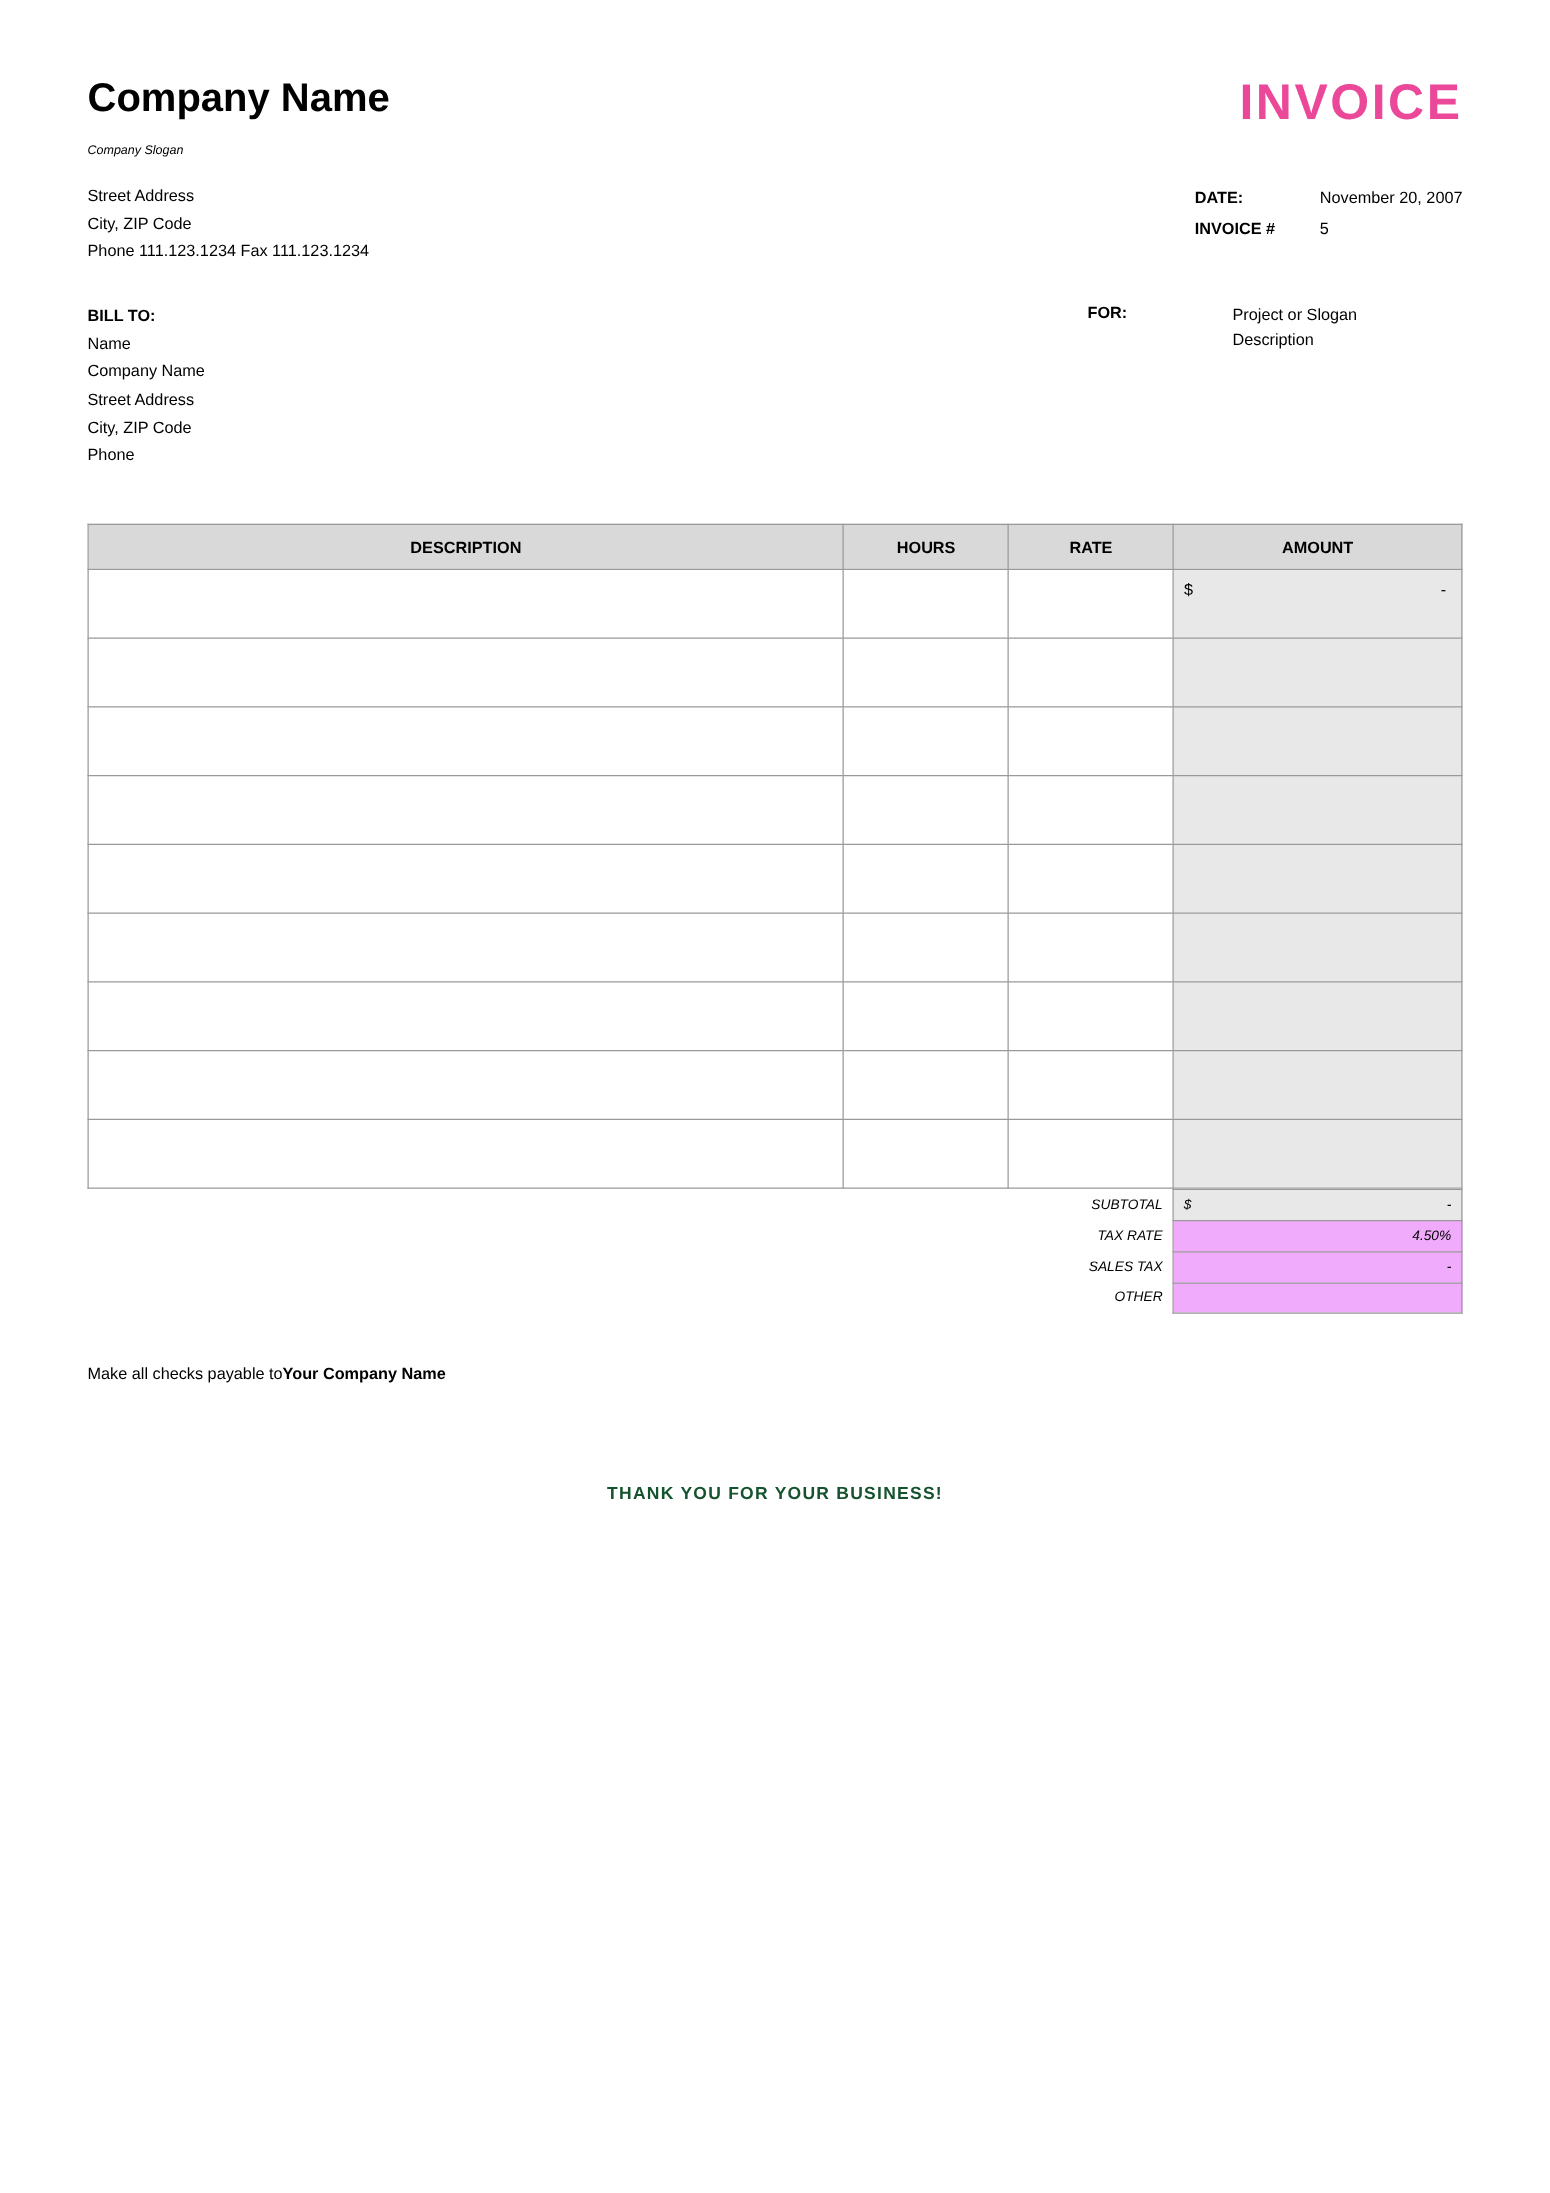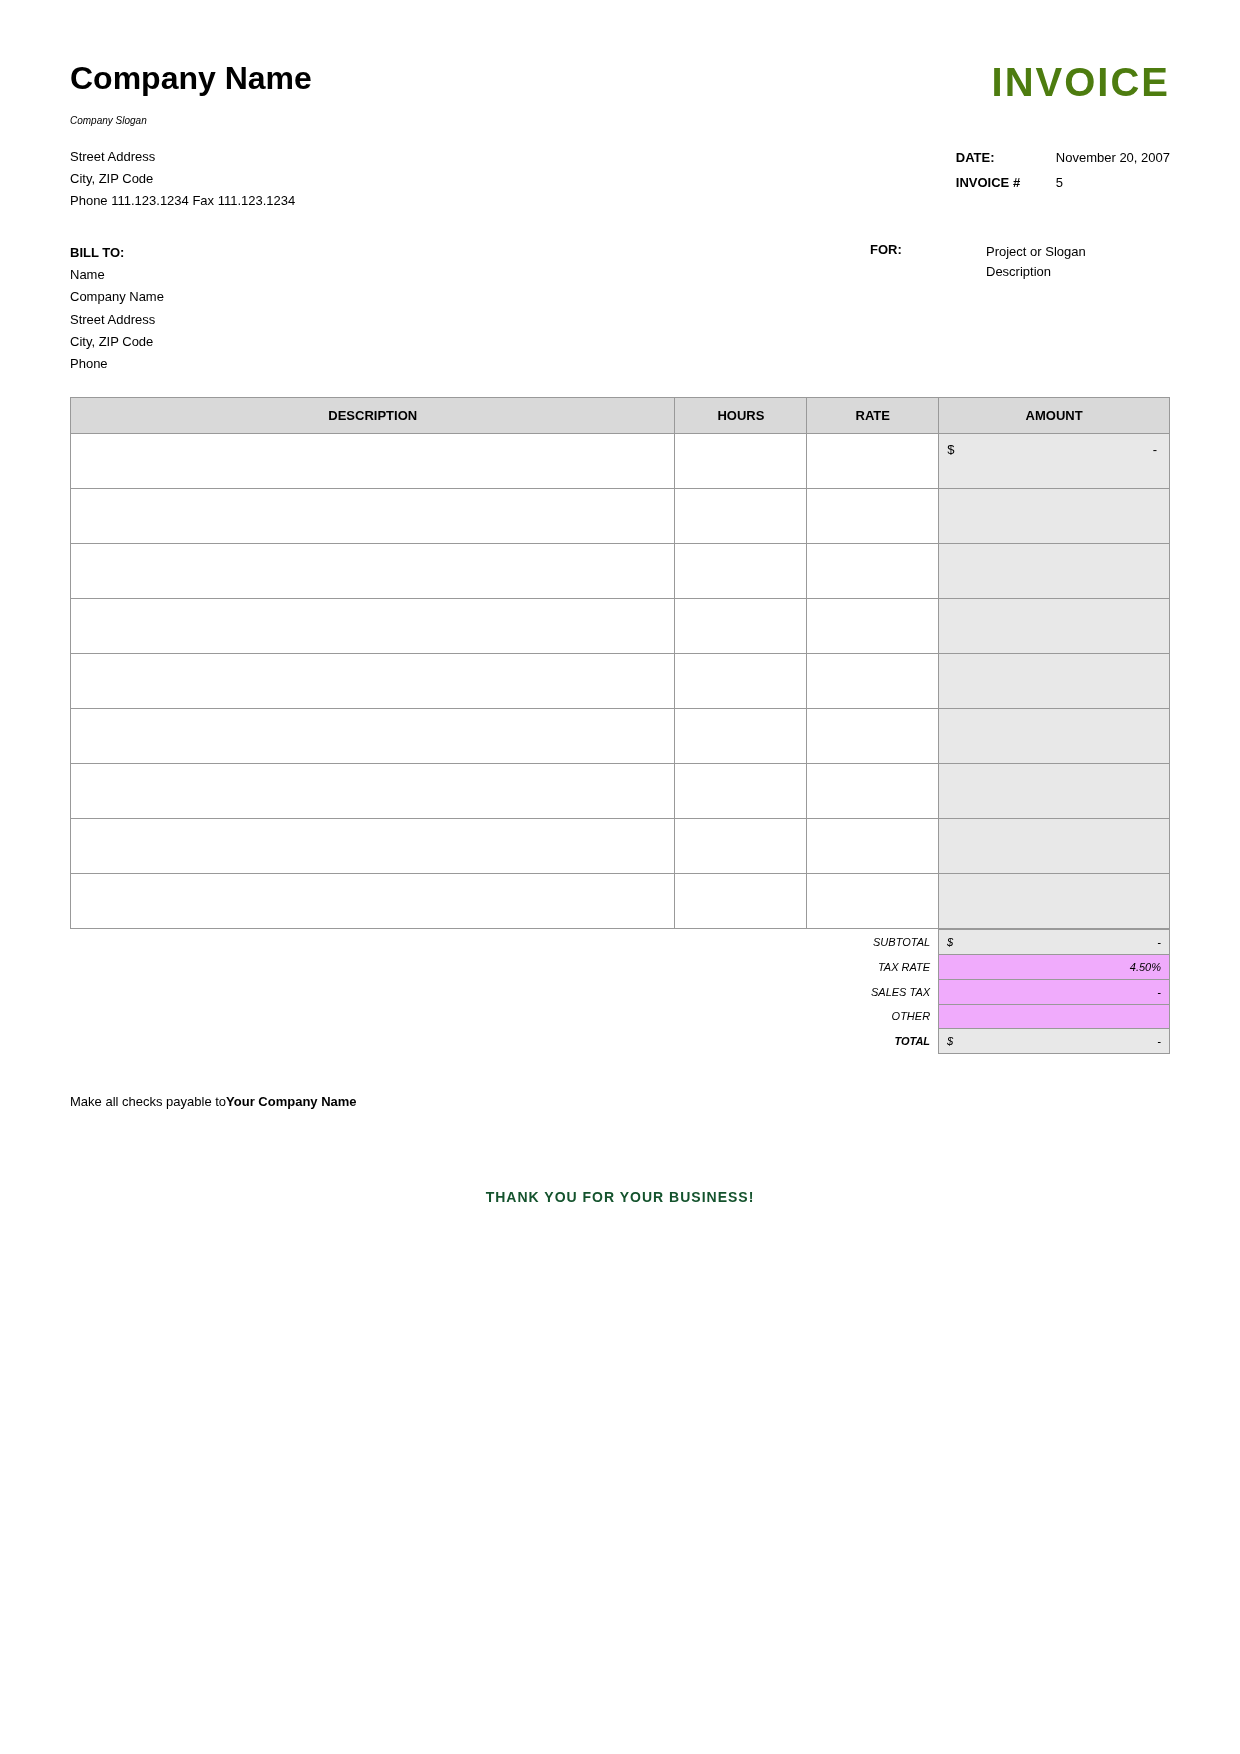--- a/index.html
+++ b/index.html
@@ -27,21 +27,21 @@
 
     .company-name {
       font-size: 32px;
       font-weight: bold;
       color: #000;
     }
 
     .invoice-title {
       font-size: 40px;
       font-weight: bold;
-      color: #4d7c0f;
+      color: #ec4899;
       letter-spacing: 2px;
     }
 
     .company-slogan {
       font-style: italic;
       font-size: 10px;
       margin-top: 4px;
       margin-bottom: 20px;
     }
 
@@ -67,21 +67,21 @@
     }
 
     .meta-label {
       font-weight: bold;
       min-width: 90px;
     }
 
     .bill-section {
       display: flex;
       justify-content: space-between;
-      margin-bottom: 22px;
+      margin-bottom: 44px;
     }
 
     .bill-to {
       line-height: 1.7;
     }
 
     .bill-to-label {
       font-weight: bold;
     }
 
@@ -360,29 +360,20 @@
     <td class="summary-value-cell white-bg">4.50%</td>
   </tr>
   <tr>
     <td class="summary-label-cell">SALES TAX</td>
     <td class="summary-value-cell white-bg">-</td>
   </tr>
   <tr>
     <td class="summary-label-cell">OTHER</td>
     <td class="summary-value-cell white-bg"></td>
   </tr>
-  <tr class="summary-total">
-    <td class="summary-label-cell" style="font-weight:bold;">TOTAL</td>
-    <td class="summary-value-cell">
-      <div class="subtotal-dollar">
-        <span>$</span>
-        <span>-</span>
-      </div>
-    </td>
-  </tr>
 </tbody>
   </table>
 
 <div class="footer-text">
   <span>Make all checks payable to</span><strong>Your Company Name</strong>
 </div>
 
 <div class="thank-you">THANK YOU FOR YOUR BUSINESS!</div>
 
 </body></html>

